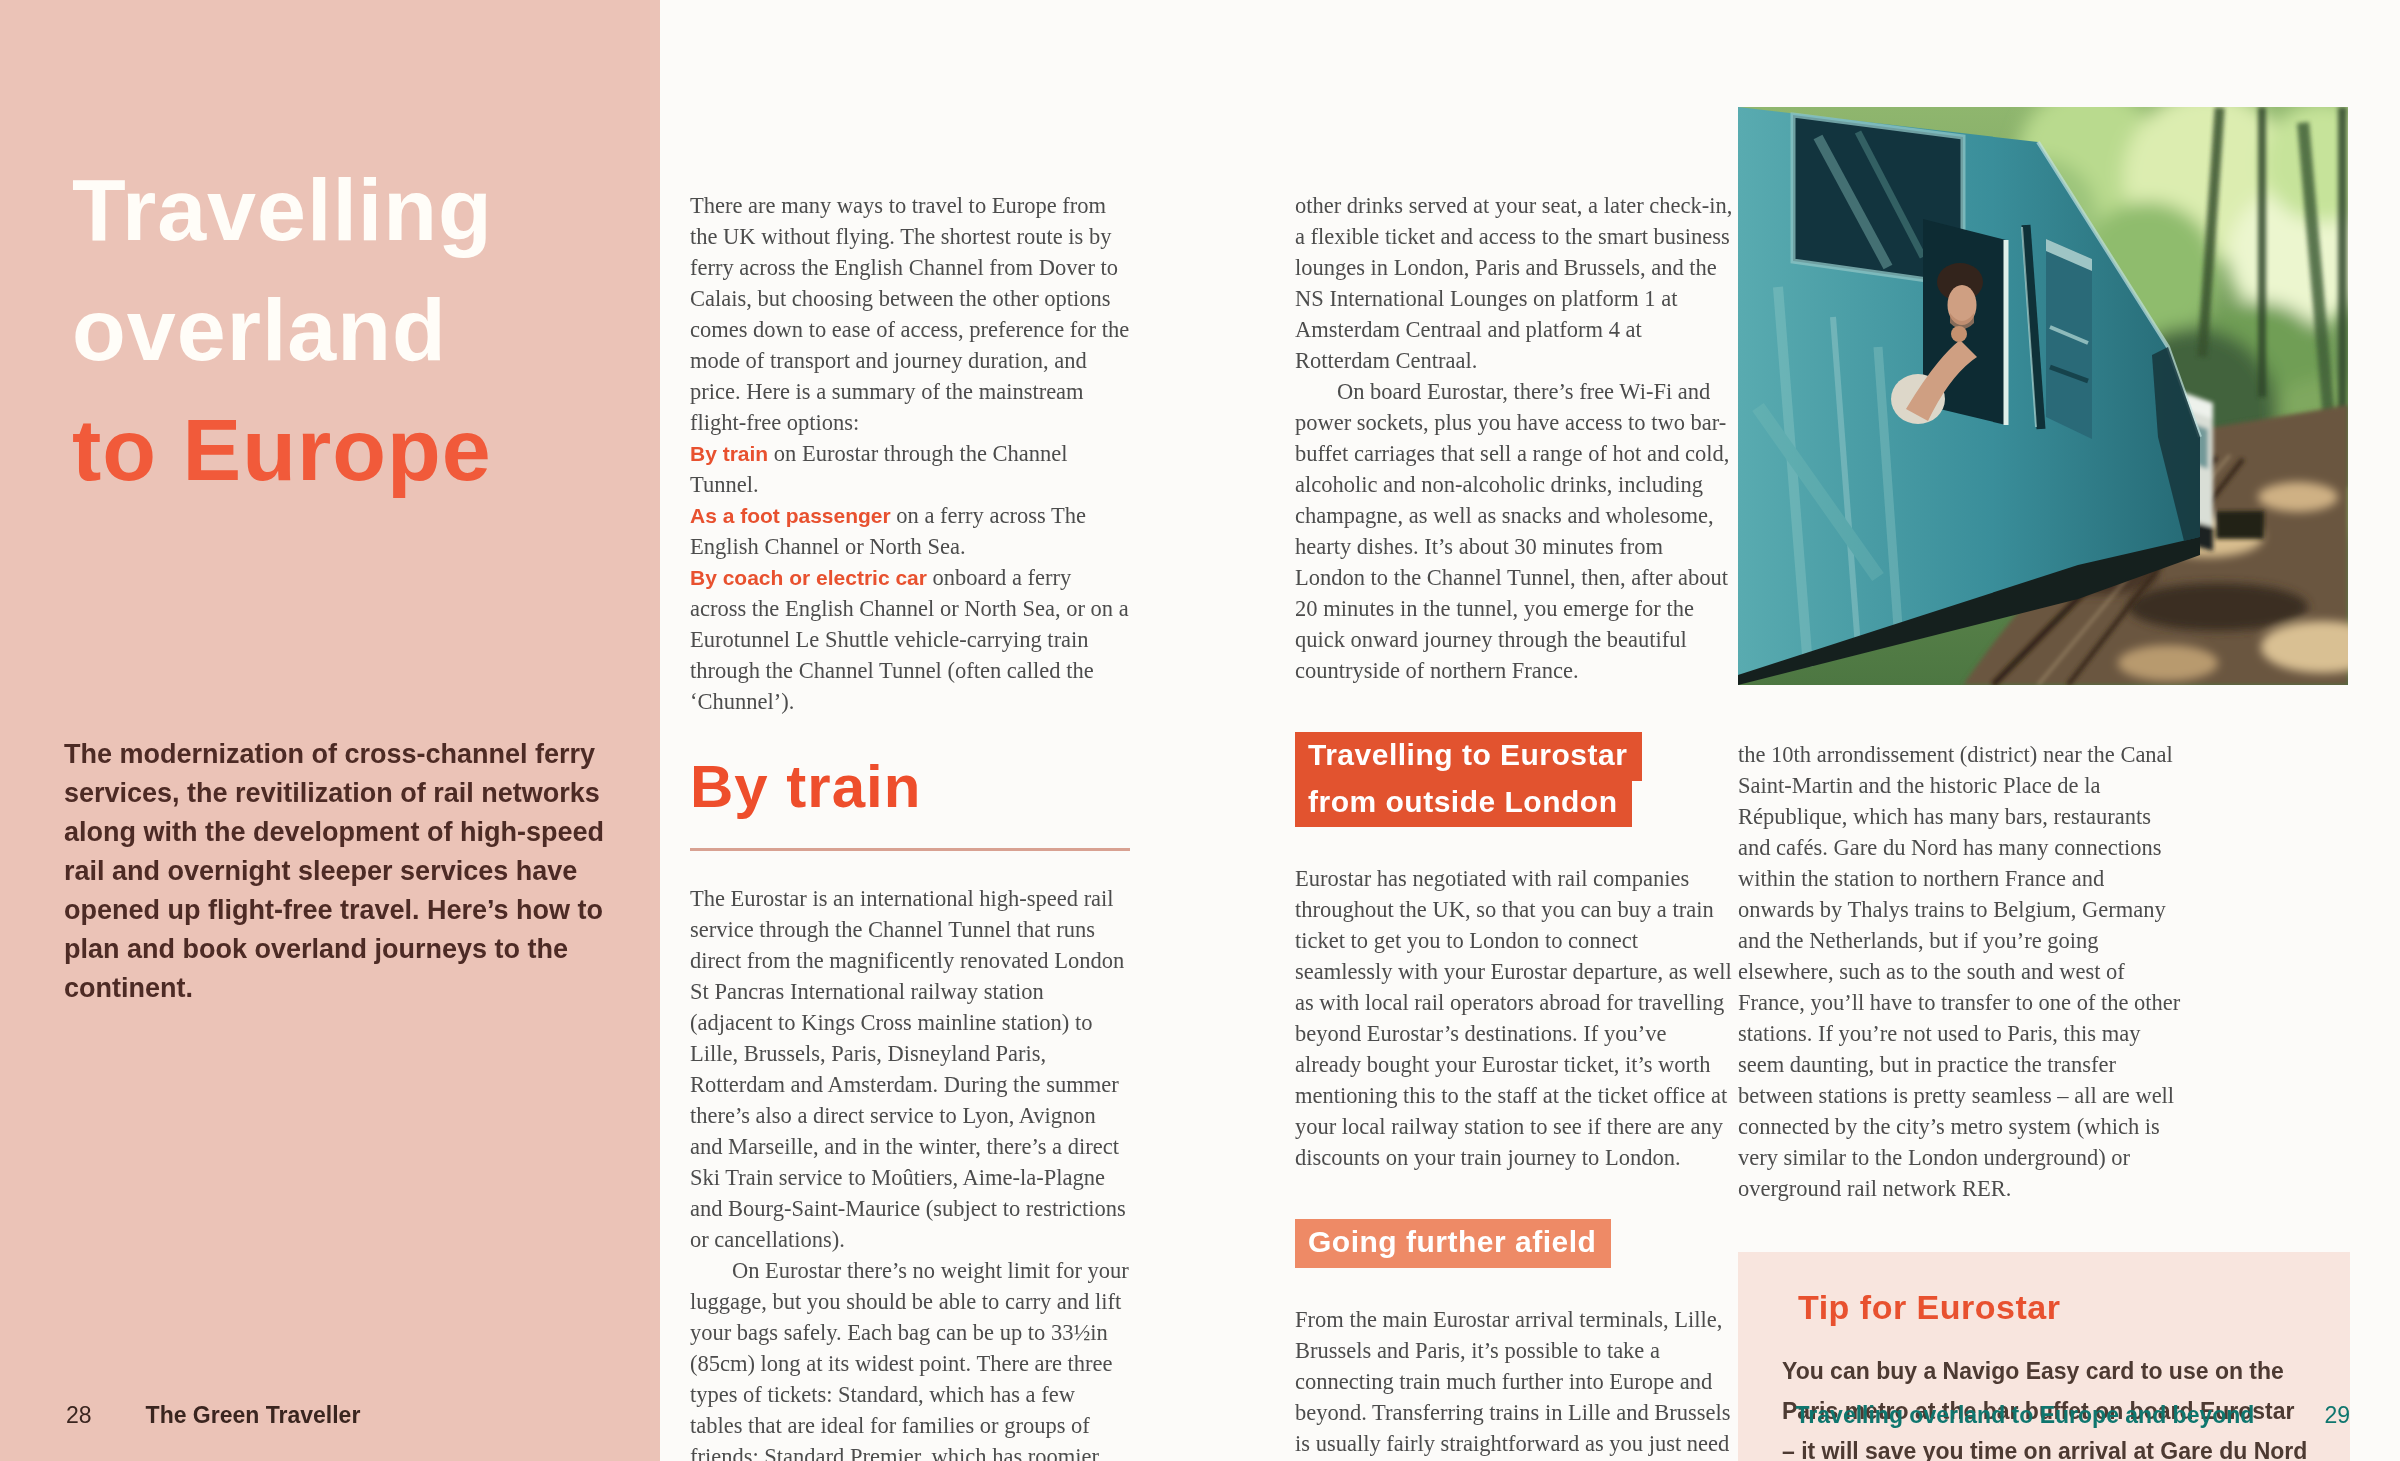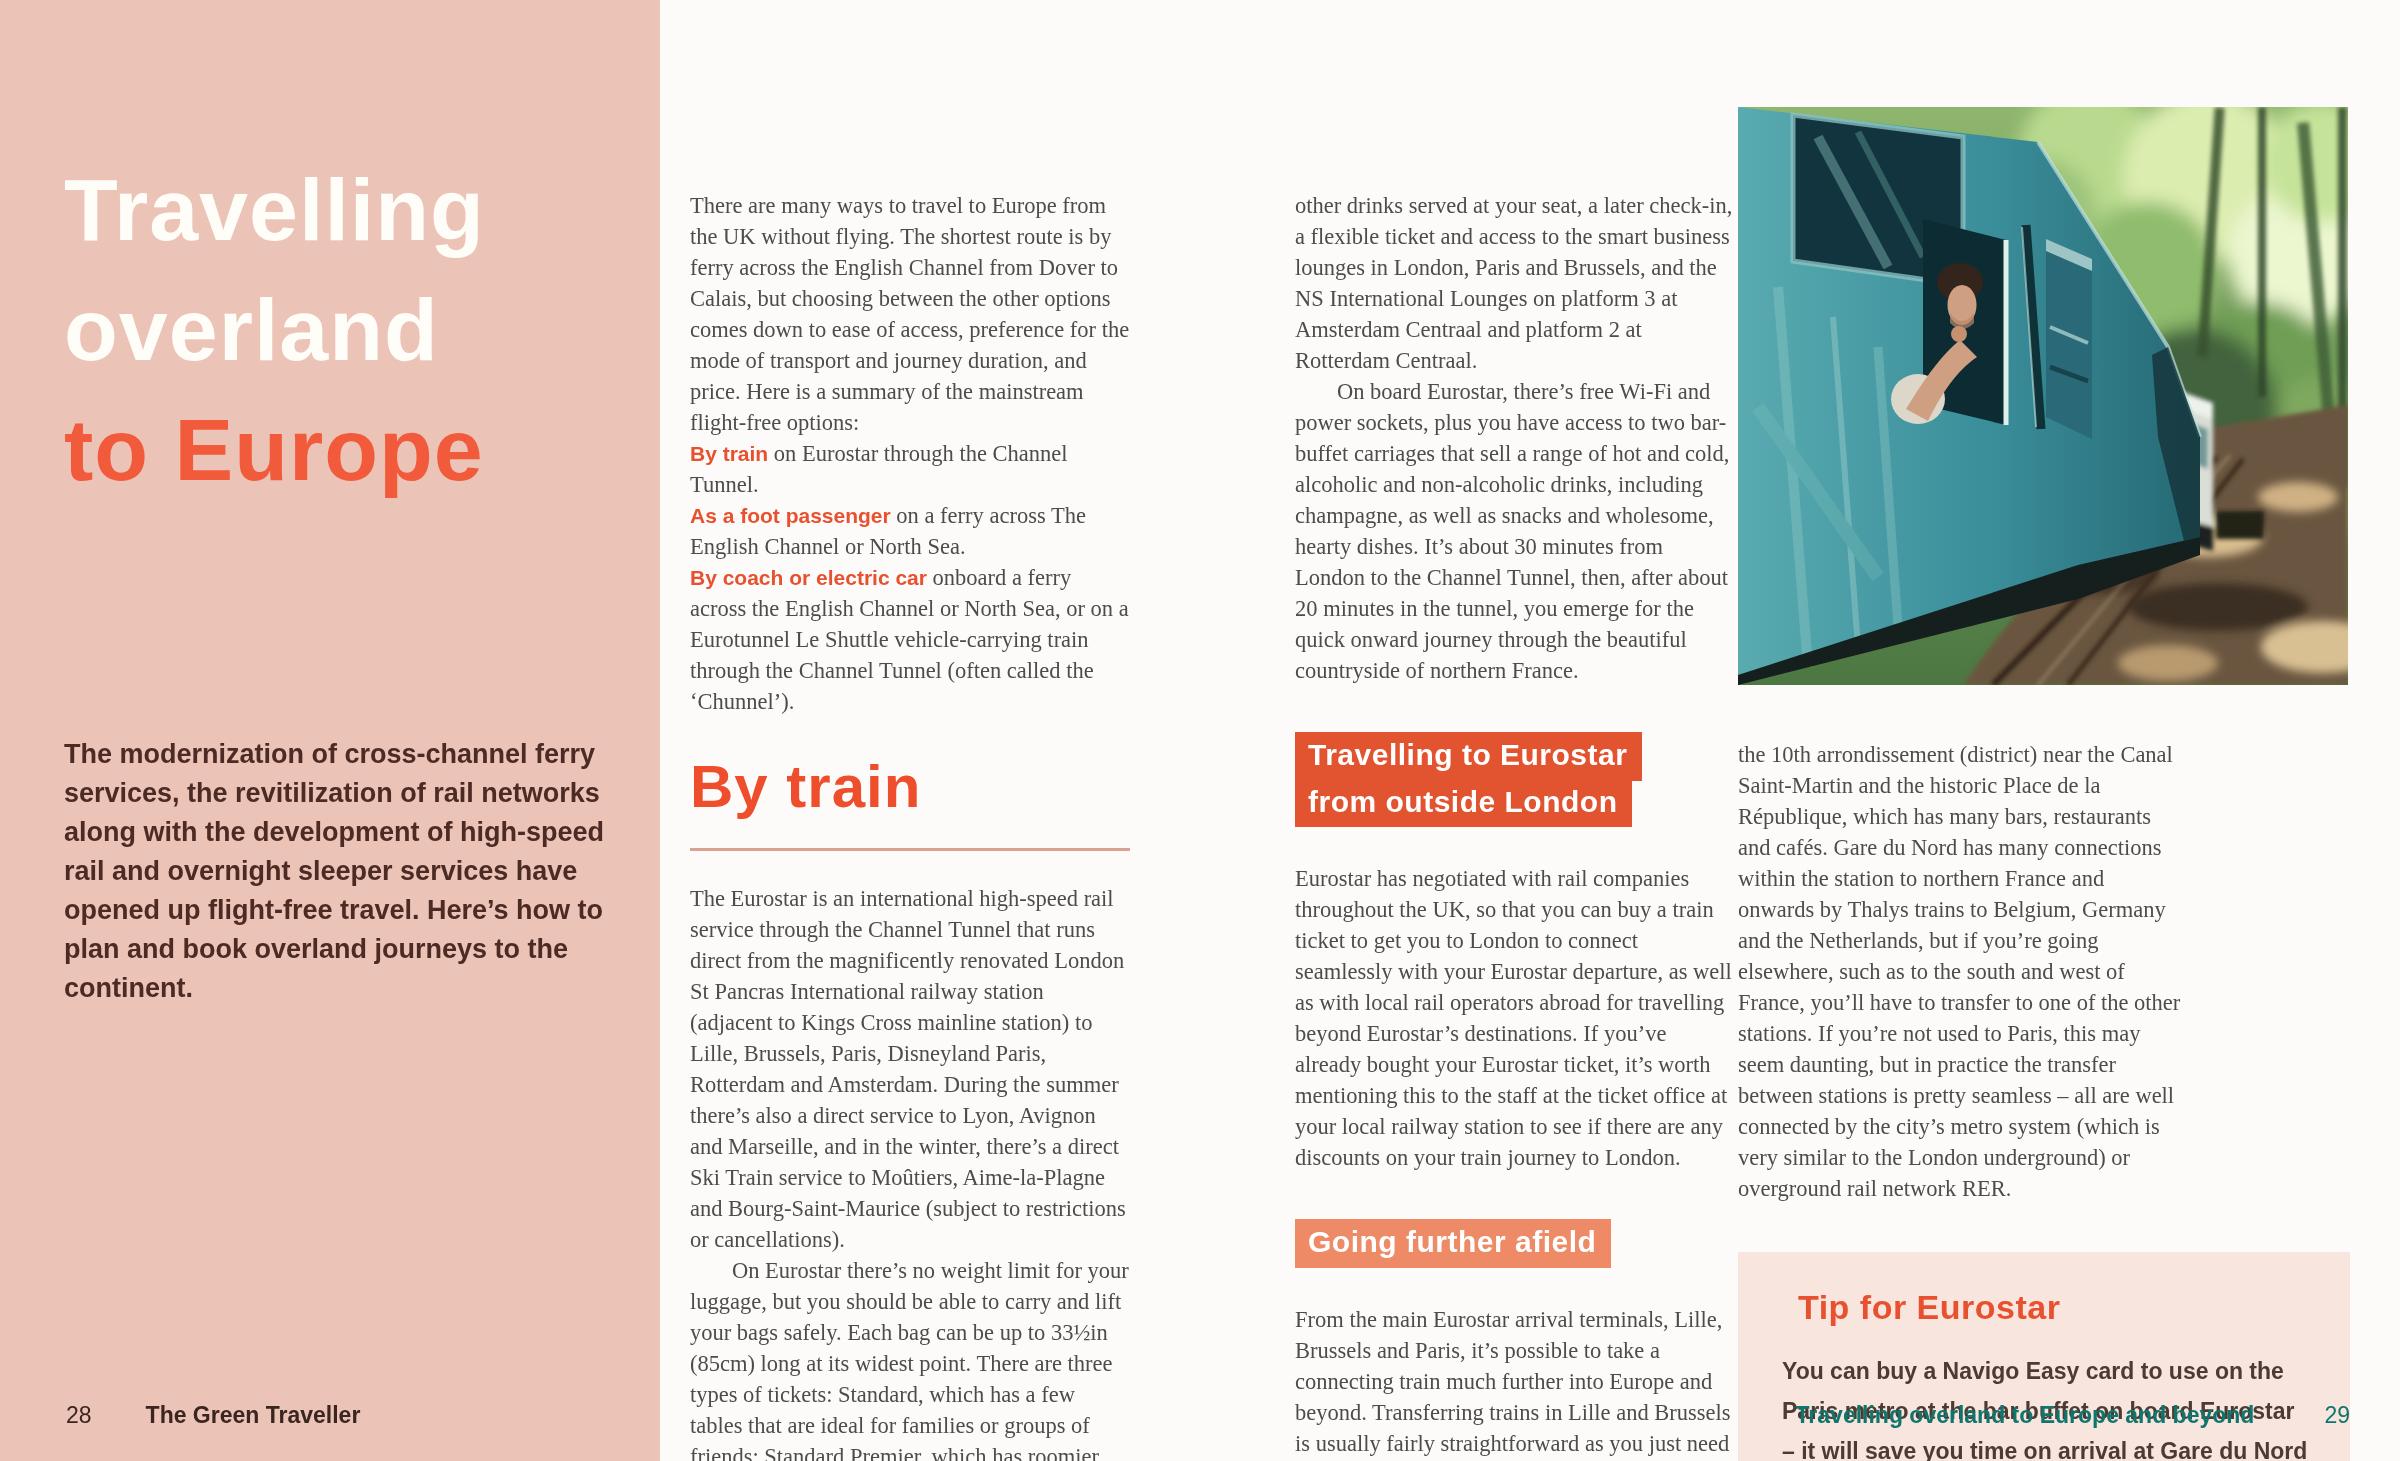--- a/index.html
+++ b/index.html
@@ -4,21 +4,21 @@
 <style>
   html,body { margin:0; padding:0; background:#ffffff; }
   .page {
     position:relative; width:2400px; height:1461px;
     background:#fcfbf9; overflow:hidden;
     font-family:"Liberation Sans", sans-serif;
   }
 
   
   .sidebar { position:absolute; left:0; top:0; width:660px; height:1461px; background:#ebc3b7; }
-  .title { position:absolute; left:64px; top:150px; font-weight:bold; font-size:88px; line-height:120px; letter-spacing:1px; }
+  .title { position:absolute; left:72px; top:150px; font-weight:bold; font-size:88px; line-height:120px; letter-spacing:1px; }
   .title .t-line { display:block; }
   .title .t-white { color:#fffdf8; }
   .title .t-orange { color:#f15a3a; }
   .intro {
     position:absolute; left:64px; top:735px; width:560px; margin:0;
     font-size:27px; line-height:39px; font-weight:600; color:#4d2b25;
   }
   .footer-left {
     position:absolute; left:66px; bottom:32px; display:flex; gap:54px;
     font-size:23px; color:#3a251f; align-items:flex-end;
@@ -94,21 +94,21 @@
     <p><span class="opt-label">By train</span><span> on Eurostar through the Channel Tunnel.</span></p>
     <p><span class="opt-label">As a foot passenger</span><span> on a ferry across The English Channel or North Sea.</span></p>
     <p><span class="opt-label">By coach or electric car</span><span> onboard a ferry across the English Channel or North Sea, or on a Eurotunnel Le Shuttle vehicle-carrying train through the Channel Tunnel (often called the ‘Chunnel’).</span></p>
     <h2 class="heading-bytrain">By train</h2>
     <hr class="rule">
     <p>The Eurostar is an international high-speed rail service through the Channel Tunnel that runs direct from the magnificently renovated London St Pancras International railway station (adjacent to Kings Cross mainline station) to Lille, Brussels, Paris, Disneyland Paris, Rotterdam and Amsterdam. During the summer there’s also a direct service to Lyon, Avignon and Marseille, and in the winter, there’s a direct Ski Train service to Moûtiers, Aime-la-Plagne and Bourg-Saint-Maurice (subject to restrictions or cancellations).</p>
     <p class="indent">On Eurostar there’s no weight limit for your luggage, but you should be able to carry and lift your bags safely. Each bag can be up to 33½in (85cm) long at its widest point. There are three types of tickets: Standard, which has a few tables that are ideal for families or groups of friends; Standard Premier, which has roomier seats and a cold light meal with a round of drinks served at your seat; and Business Premier, with benefits that include a three-course hot meal, champagne and</p>
   </div>
 
   <div class="col col2">
-    <p>other drinks served at your seat, a later check-in, a flexible ticket and access to the smart business lounges in London, Paris and Brussels, and the NS International Lounges on platform 3 at Amsterdam Centraal and platform 2 at Rotterdam Centraal.</p>
+    <p>other drinks served at your seat, a later check-in, a flexible ticket and access to the smart business lounges in London, Paris and Brussels, and the NS International Lounges on platform 1 at Amsterdam Centraal and platform 4 at Rotterdam Centraal.</p>
     <p class="indent">On board Eurostar, there’s free Wi-Fi and power sockets, plus you have access to two bar-buffet carriages that sell a range of hot and cold, alcoholic and non-alcoholic drinks, including champagne, as well as snacks and wholesome, hearty dishes. It’s about 30 minutes from London to the Channel Tunnel, then, after about 20 minutes in the tunnel, you emerge for the quick onward journey through the beautiful countryside of northern France.</p>
     <div class="hl-box">
       <span class="hl-line">Travelling to Eurostar</span>
       <span class="hl-line">from outside London</span>
     </div>
     <p>Eurostar has negotiated with rail companies throughout the UK, so that you can buy a train ticket to get you to London to connect seamlessly with your Eurostar departure, as well as with local rail operators abroad for travelling beyond Eurostar’s destinations. If you’ve already bought your Eurostar ticket, it’s worth mentioning this to the staff at the ticket office at your local railway station to see if there are any discounts on your train journey to London.</p>
     <div class="hl-box salmon">
       <span class="hl-line">Going further afield</span>
     </div>
     <p>From the main Eurostar arrival terminals, Lille, Brussels and Paris, it’s possible to take a connecting train much further into Europe and beyond. Transferring trains in Lille and Brussels is usually fairly straightforward as you just need to find the platform of the connecting train, but in Paris you may have to cross the city. The Eurostar train arrives in to Paris at Gare du Nord, which is in</p>

